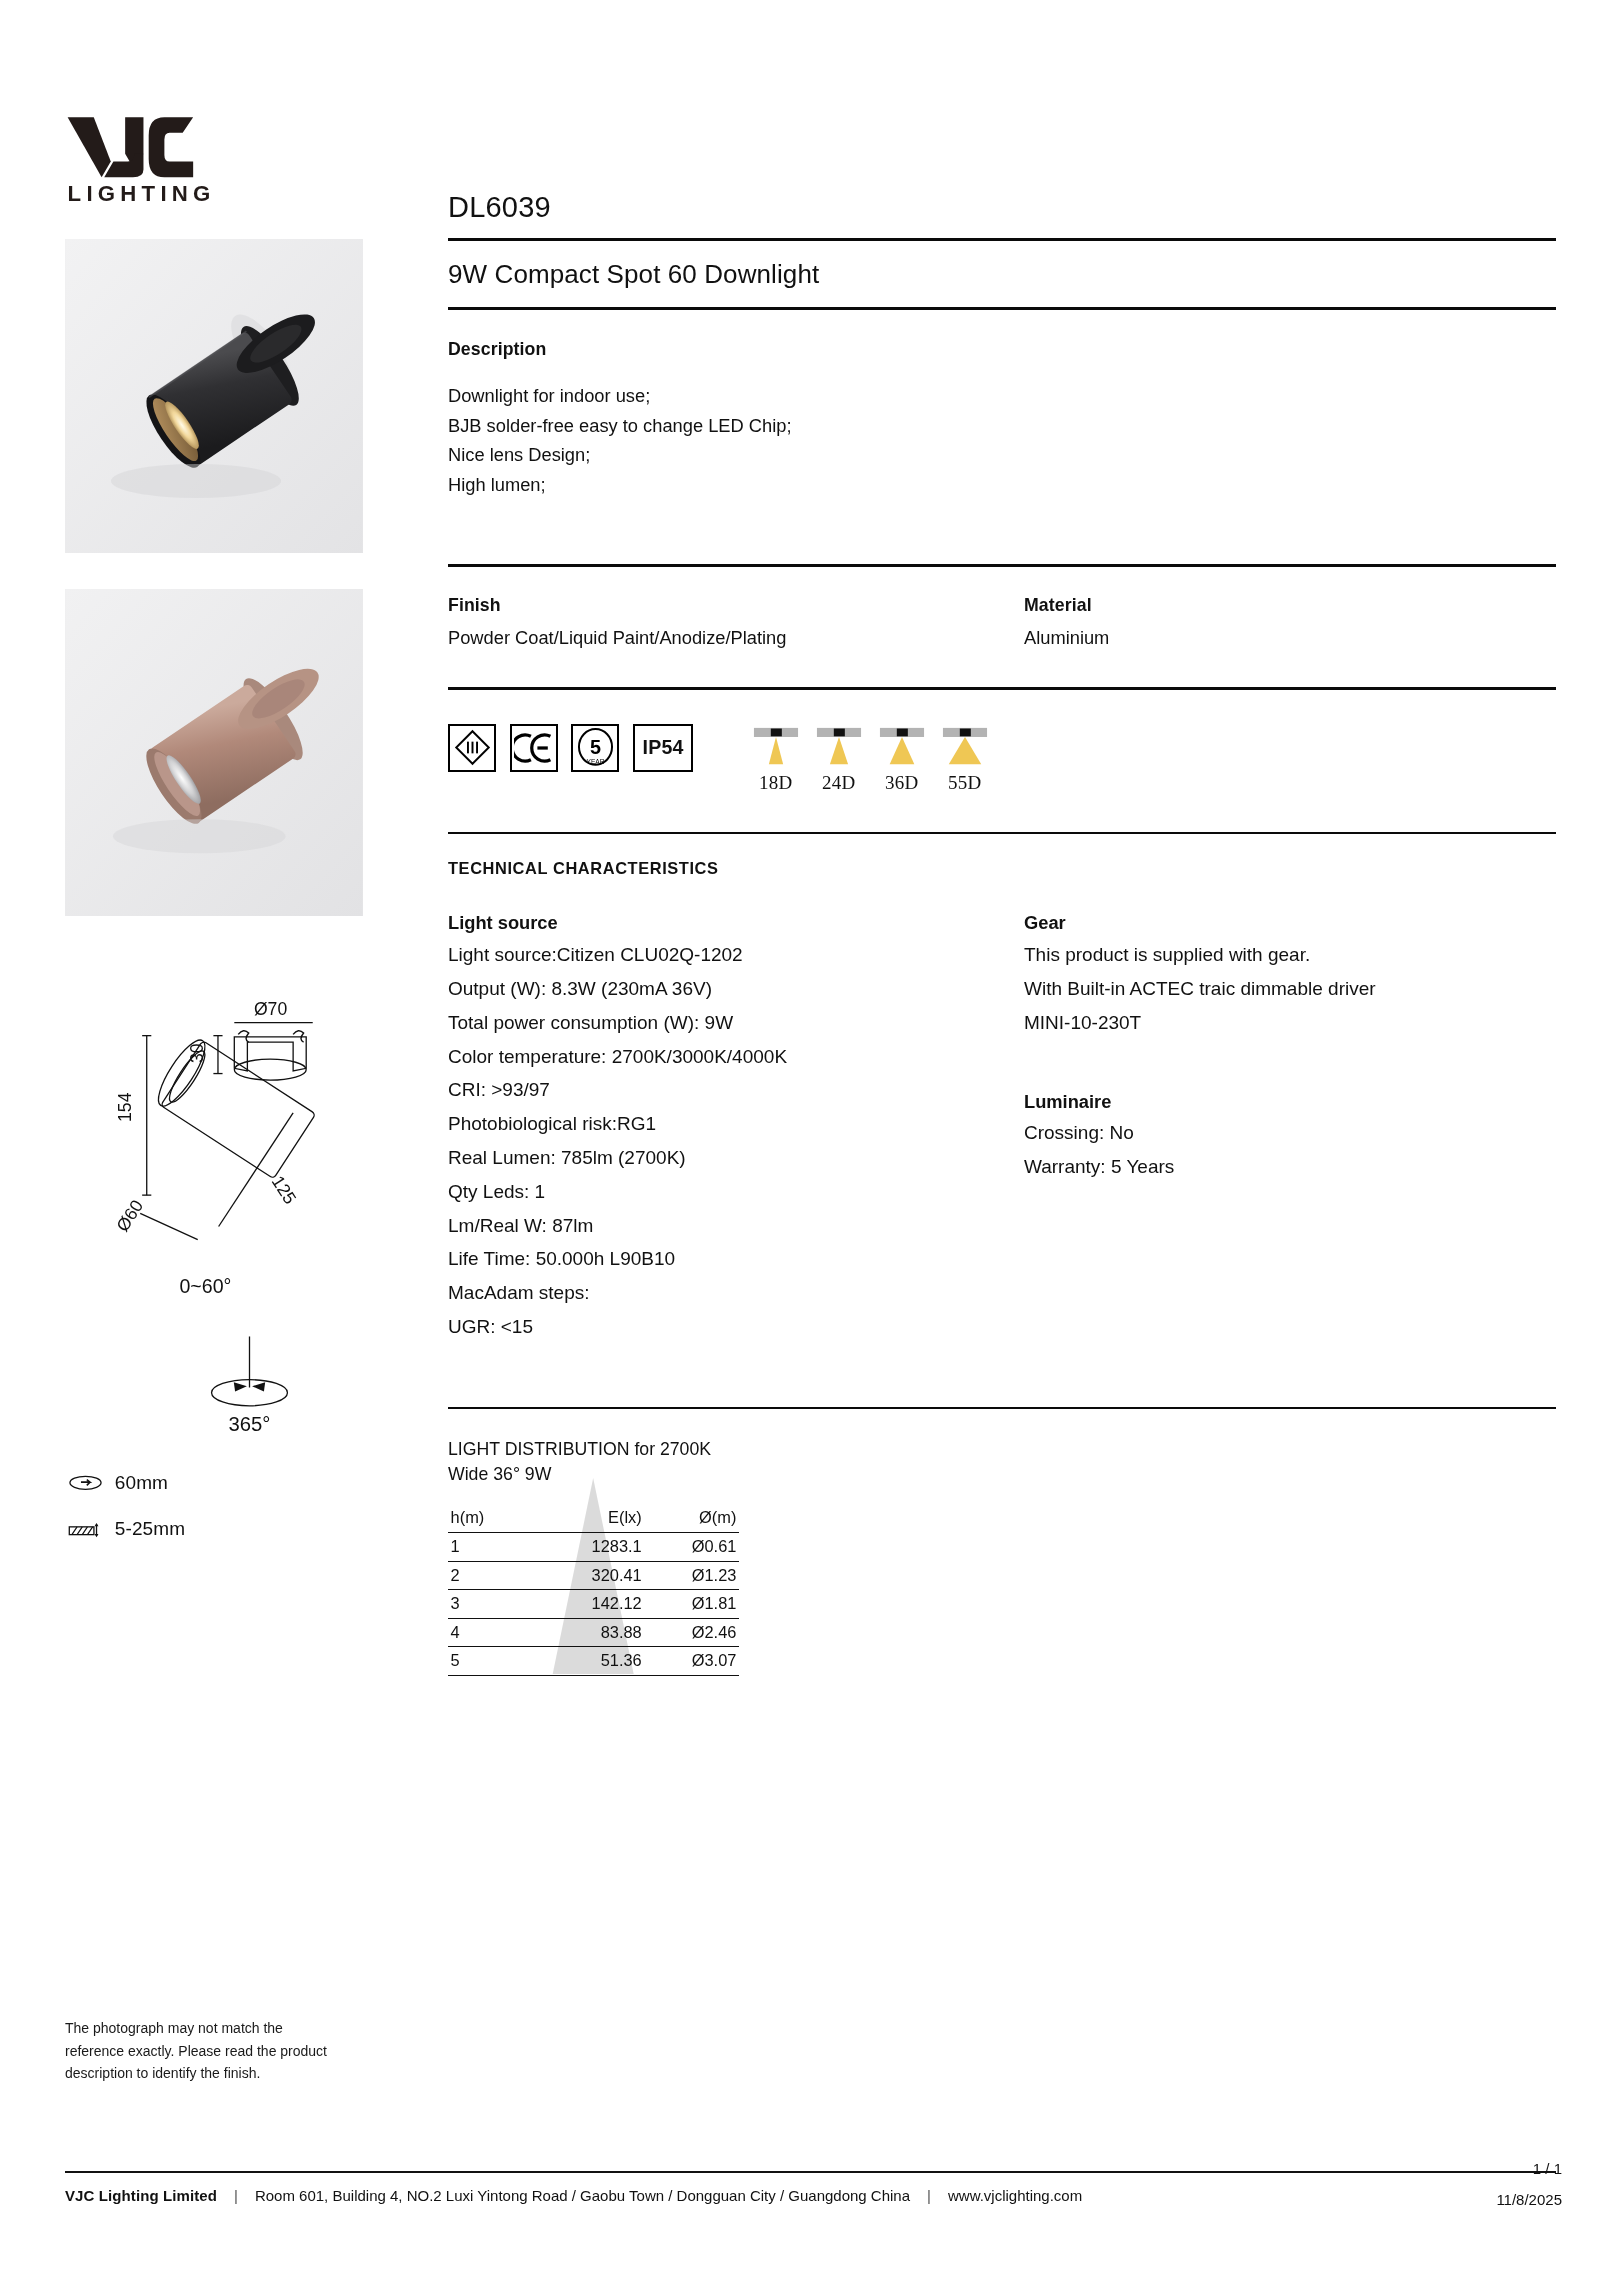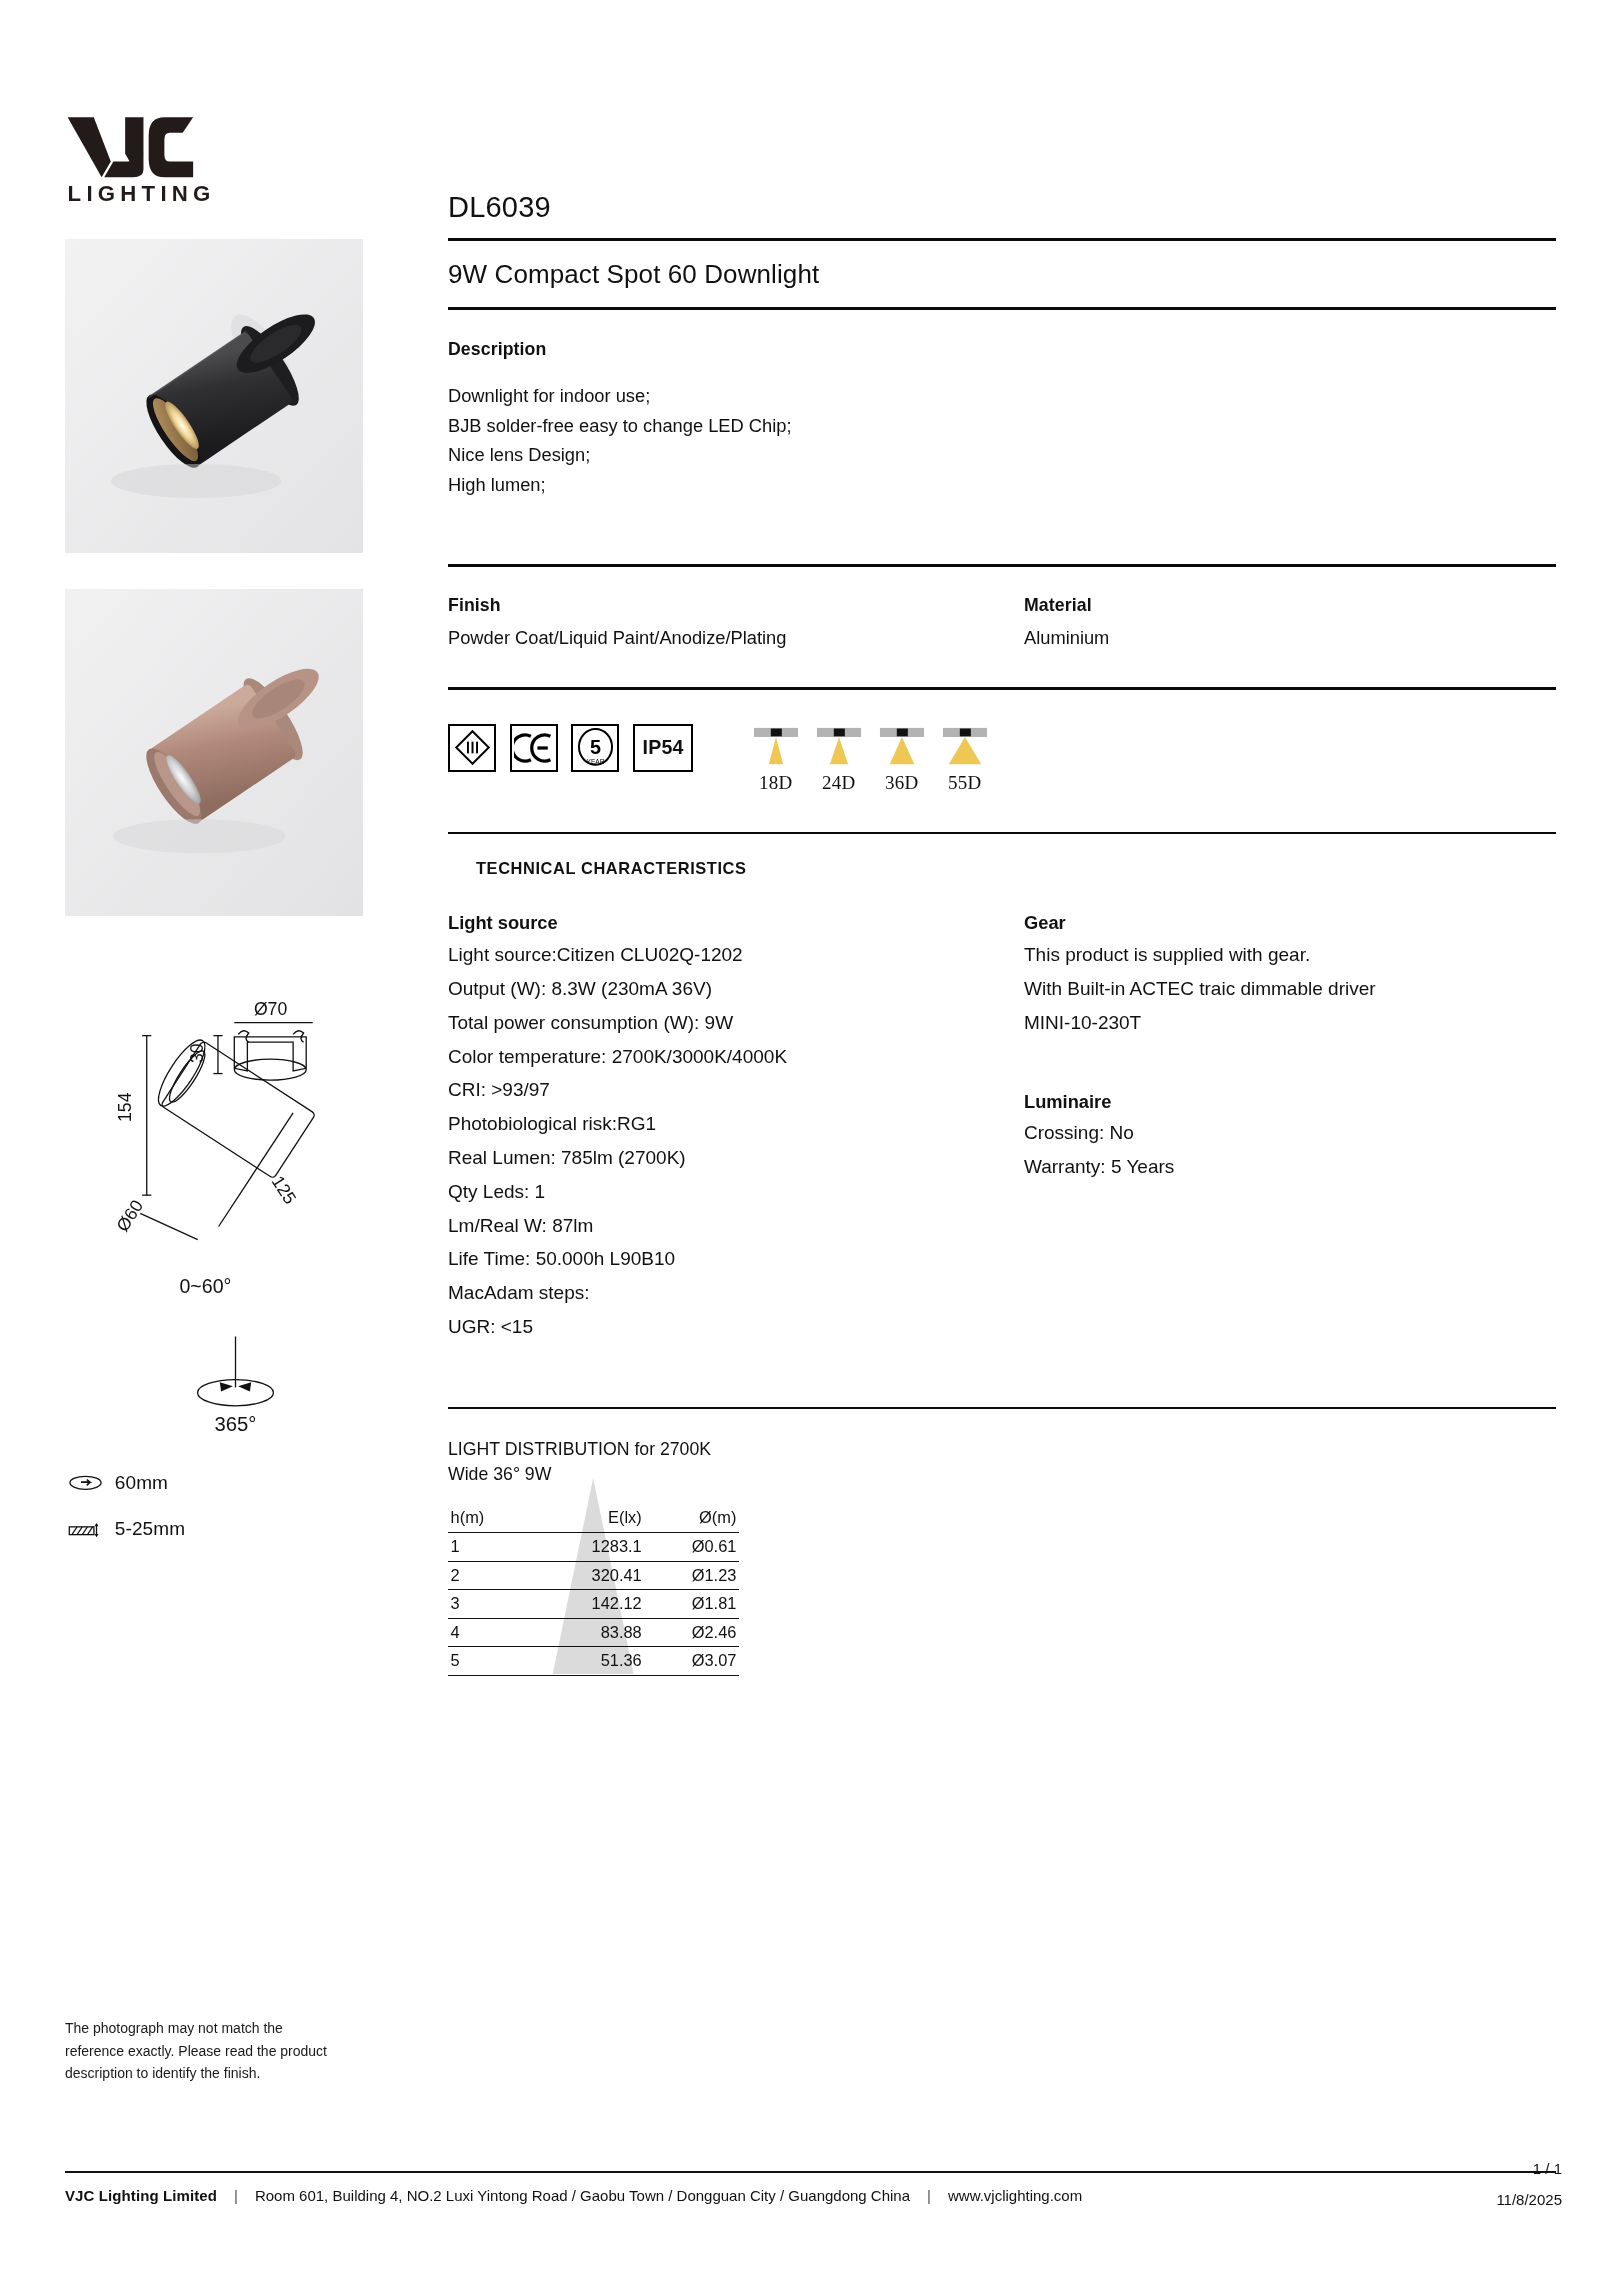--- a/index.html
+++ b/index.html
@@ -21,21 +21,21 @@
     width: 298px; background: #ececed;
     overflow: hidden;
   }
   .photo-1 { top: 239px; height: 314px; }
   .photo-2 { top: 589px; height: 327px; }
   .photo svg { display: block; width: 100%; height: 100%; }
 
   .drawing { position: absolute; left: 63px; top: 952px; width: 340px; height: 366px; }
   .drawing svg { display: block; width: 100%; height: 100%; }
 
-  .rotation { position: absolute; left: 157px; top: 1322px; width: 157px; height: 131px; }
+  .rotation { position: absolute; left: 171px; top: 1322px; width: 157px; height: 131px; }
   .rotation svg { display: block; width: 100%; height: 100%; }
 
   .cutouts { position: absolute; left: 68px; top: 1469px; width: 275px; }
   .cutout-row { display: flex; align-items: center; gap: 11.8px; height: 27.5px; }
   .cutout-row + .cutout-row { margin-top: 19px; align-items: center; }
   .cutout-icon { width: 35px; height: 19.6px; flex: none; }
   .cutout-icon svg { display: block; width: 100%; height: 100%; }
   .cutout-label { font-size: 19px; letter-spacing: 0.1px; }
 
   .disclaimer {
@@ -47,21 +47,21 @@
   .main { position: absolute; left: 448px; top: 0; width: 1108px; }
 
   .rule { height: 2.6px; background: #0a0a0a; width: 100%; }
 
   .title { font-size: 29px; font-weight: normal; letter-spacing: 0.2px; }
   .subtitle { font-size: 26px; font-weight: 400; letter-spacing: 0.1px; }
 
   .sec-head { font-size: 17.7px; font-weight: bold; letter-spacing: 0.1px; }
   .body-line { font-size: 18.3px; line-height: 1.62; }
 
-  .tech-title { font-size: 16.4px; font-weight: bold; letter-spacing: 0.6px; margin-left: 28px; }
+  .tech-title { font-size: 16.4px; font-weight: bold; letter-spacing: 0.6px; }
 
   .two-col { display: flex; }
   .col-a { width: 576px; flex: none; }
   .col-b { flex: 1; }
 
   .spec-line { font-size: 19px; line-height: 1.78; white-space: nowrap; }
   .spec-head { font-size: 18.3px; font-weight: bold; margin-bottom: 3.9px; }
 
   
   .badges { display: flex; align-items: flex-start; gap: 13.7px; }

